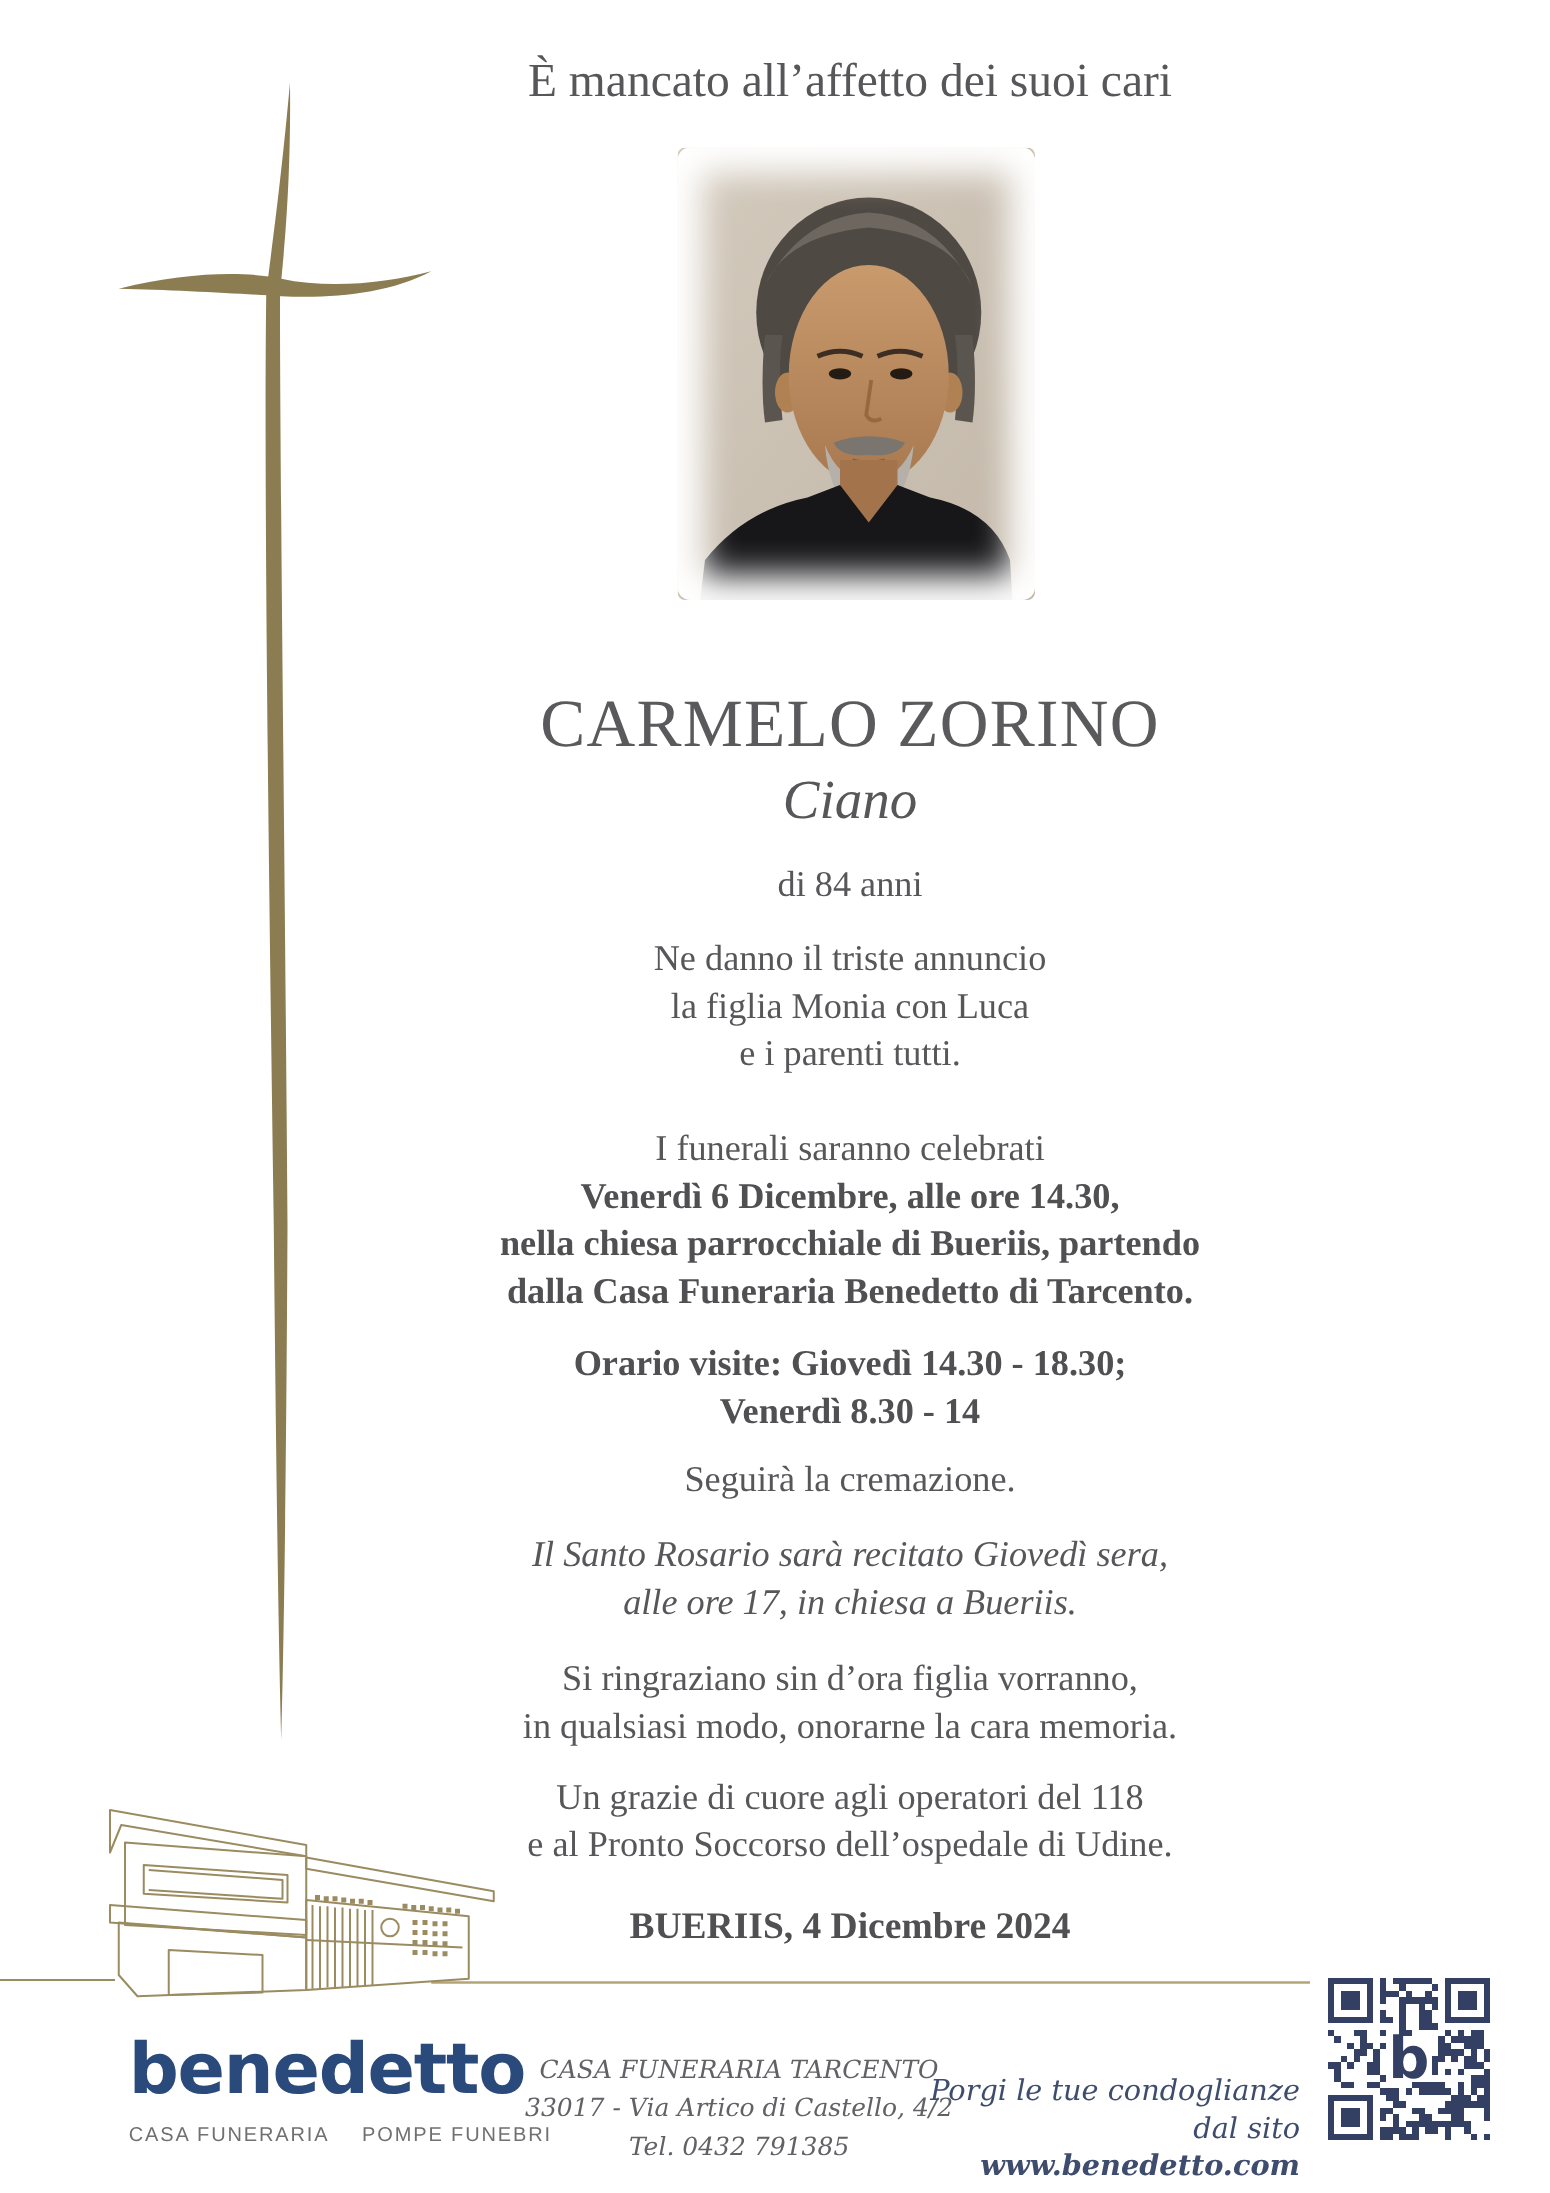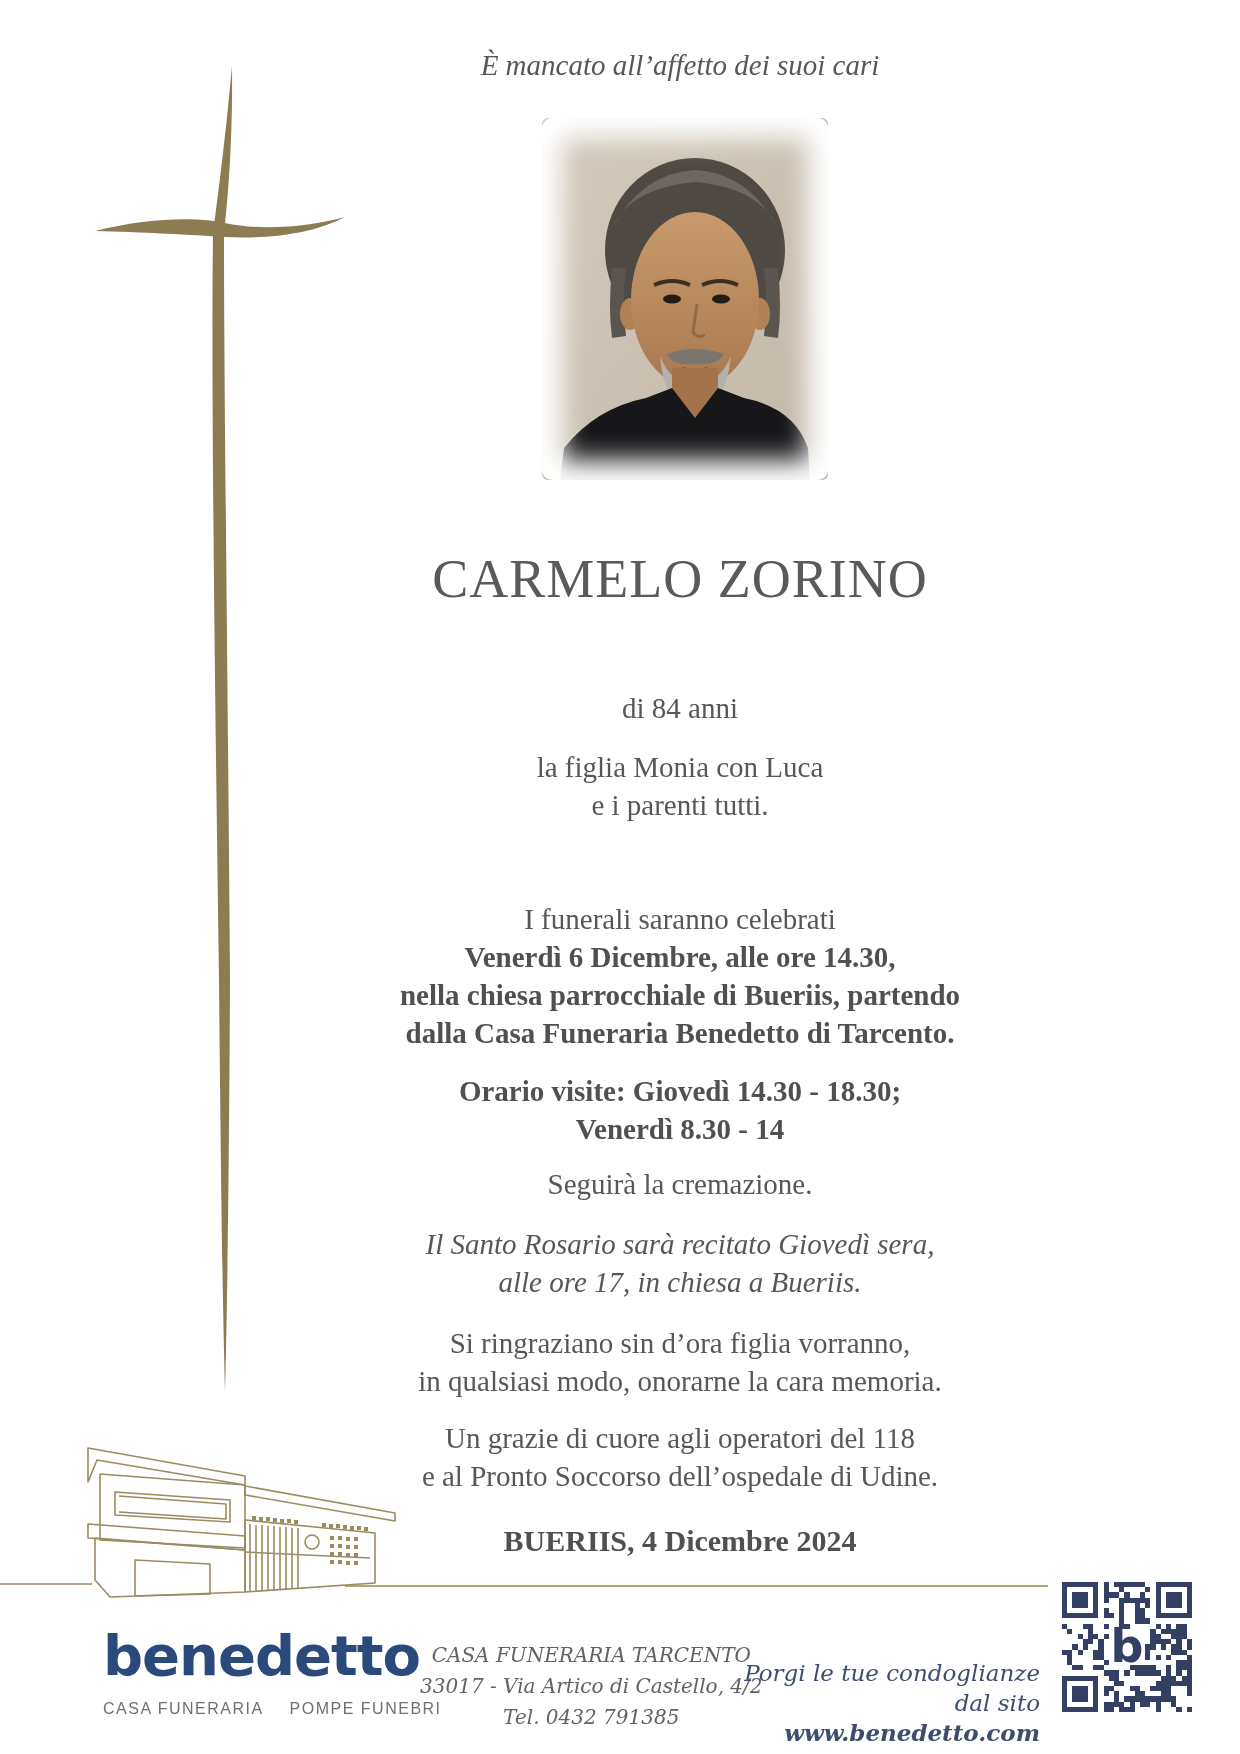--- a/index.html
+++ b/index.html
@@ -6,21 +6,21 @@
   #page{
     position:relative;width:1240px;height:1754px;background:#ffffff;overflow:hidden;
     font-family:"Liberation Serif", serif;color:#57575a;
   }
   .abs{position:absolute;}
   
   .col{left:230px;width:900px;text-align:center;}
   .line{font-size:29px;line-height:38px;white-space:nowrap;}
   .b{font-weight:bold;color:#504f52;}
   .i{font-style:italic;}
-  .intro{top:46px;font-size:29px;font-style:italic;}
+  .intro{top:46px;font-size:38px;}
   .name{top:548px;font-size:54px;letter-spacing:1px;color:#5a5a5c;}
   .nick{top:614px;font-size:44px;font-style:italic;}
   .age{top:692px;font-size:29px;}
   .p-ann{top:748px;}
   .p-fun{top:900px;}
   .p-vis{top:1072px;}
   .p-cre{top:1165px;}
   .p-ros{top:1225px;}
   .p-tha{top:1324px;}
   .p-gra{top:1419px;text-align:center;}
@@ -102,23 +102,25 @@
       <path d="M140,250 Q153,254 166,250" stroke="#8c5a4a" stroke-width="2.5" fill="none"></path>
 
       <path d="M18,362 L22,330 Q54,290 104,280 L130,270 Q153,282 176,270 L202,280 Q252,290 266,330 L268,362 Z" fill="#17171a"></path>
       <path d="M130,270 L153,300 L176,270 L176,250 L130,250 Z" fill="#a3744b"></path>
     </svg>
   </div>
   <div class="abs feather"></div>
 
   <div class="abs col intro line">È mancato all’affetto dei suoi cari</div>
   <div class="abs col name">CARMELO ZORINO</div>
+  <div class="abs col nick">Ciano</div>
   <div class="abs col age">di 84 anni</div>
 
   <div class="abs col p-ann">
+    <div class="line">Ne danno il triste annuncio</div>
     <div class="line">la figlia Monia con Luca</div>
     <div class="line">e i parenti tutti.</div>
   </div>
 
   <div class="abs col p-fun">
     <div class="line">I funerali saranno celebrati</div>
     <div class="line b">Venerdì 6 Dicembre, alle ore 14.30,</div>
     <div class="line b">nella chiesa parrocchiale di Bueriis, partendo</div>
     <div class="line b">dalla Casa Funeraria Benedetto di Tarcento.</div>
   </div>

